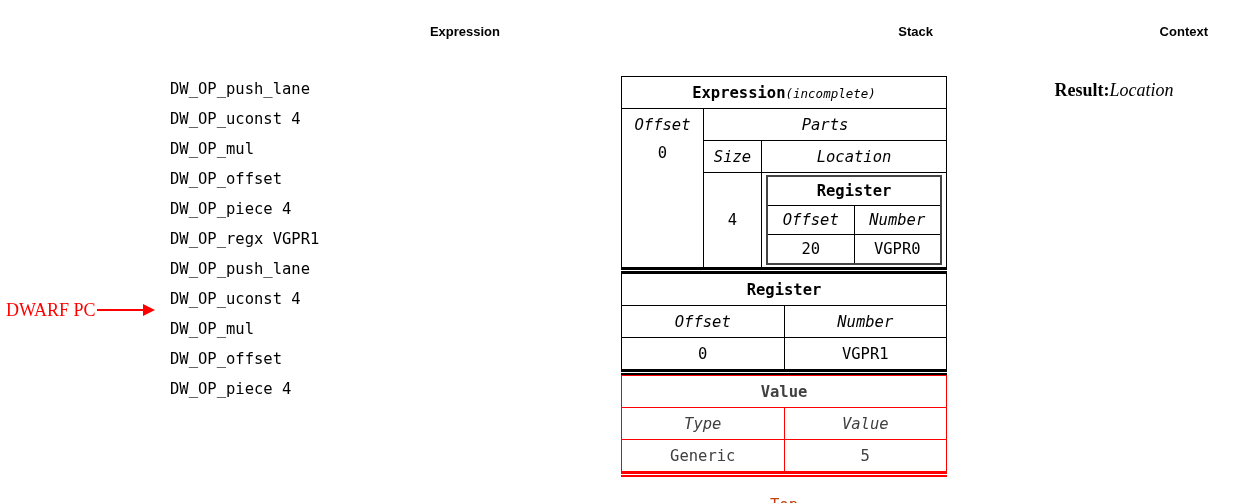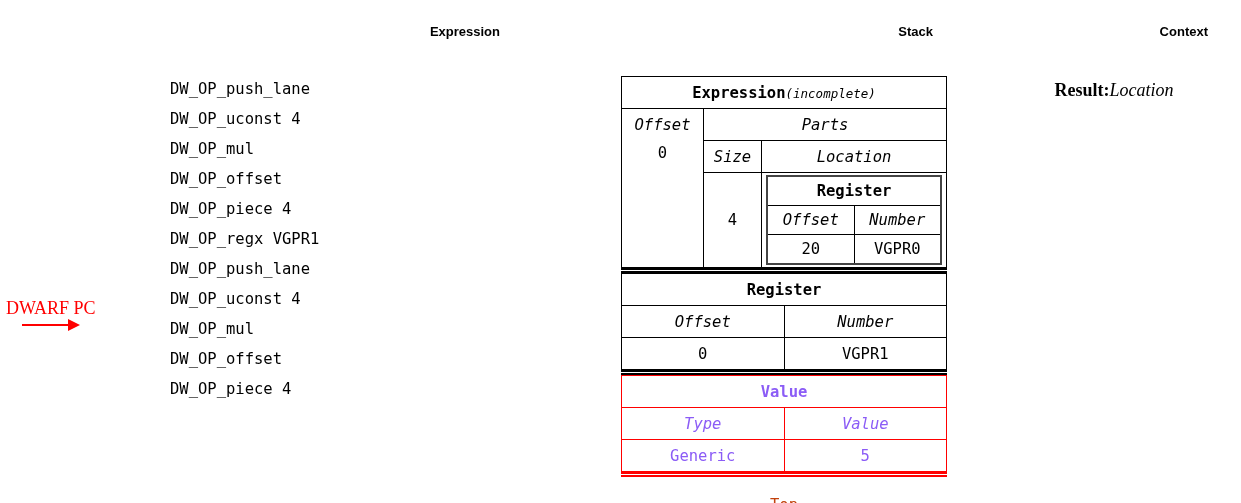--- a/index.html
+++ b/index.html
@@ -19,21 +19,21 @@
   #expression-list{
     position:absolute;left:170px;top:74px;
     font-family:"DejaVu Sans Mono","Liberation Mono",monospace;
     font-size:15.5px;line-height:30px;
   }
   #expression-list .op{white-space:pre;}
 
   
   #dwarf-pc-marker{
     position:absolute;left:6px;top:298px;height:24px;
-    display:flex;align-items:center;color:#FF0000;flex-direction:column;
+    display:flex;align-items:center;color:#FF0000;
   }
   #dwarf-pc-marker .pc-label{
     font-family:"Liberation Serif", serif;font-size:18px;white-space:nowrap;
   }
   #dwarf-pc-marker .pc-arrow{
     display:flex;align-items:center;margin-left:1px;
   }
   #dwarf-pc-marker .pc-arrow .shaft{
     width:46px;height:2px;background:#FF0000;
   }
@@ -58,21 +58,21 @@
     border:1px solid #000;text-align:center;vertical-align:middle;
     padding:2px 4px;height:27px;
   }
   .ttl{font-weight:bold;}
   .hdr{font-style:italic;}
   .small-it{font-style:italic;font-size:12.5px;font-weight:normal;}
   .no-b-bottom{border-bottom:none !important;}
   .no-b-top{border-top:none !important;}
 
   
-  table.tbl-red td{border-color:#FF0000;color:#8b5cf6;}
+  table.tbl-red td{border-color:#FF0000;color:#404040;}
   .top-label{
     text-align:center;color:#c2410c;
     font-family:"DejaVu Sans Mono","Liberation Mono",monospace;
     font-size:15.5px;padding-top:19px;
   }
 
   
   td.nest{padding:0;border:1px solid #000;}
   table.inner{
     border-collapse:collapse;width:100%;table-layout:fixed;

